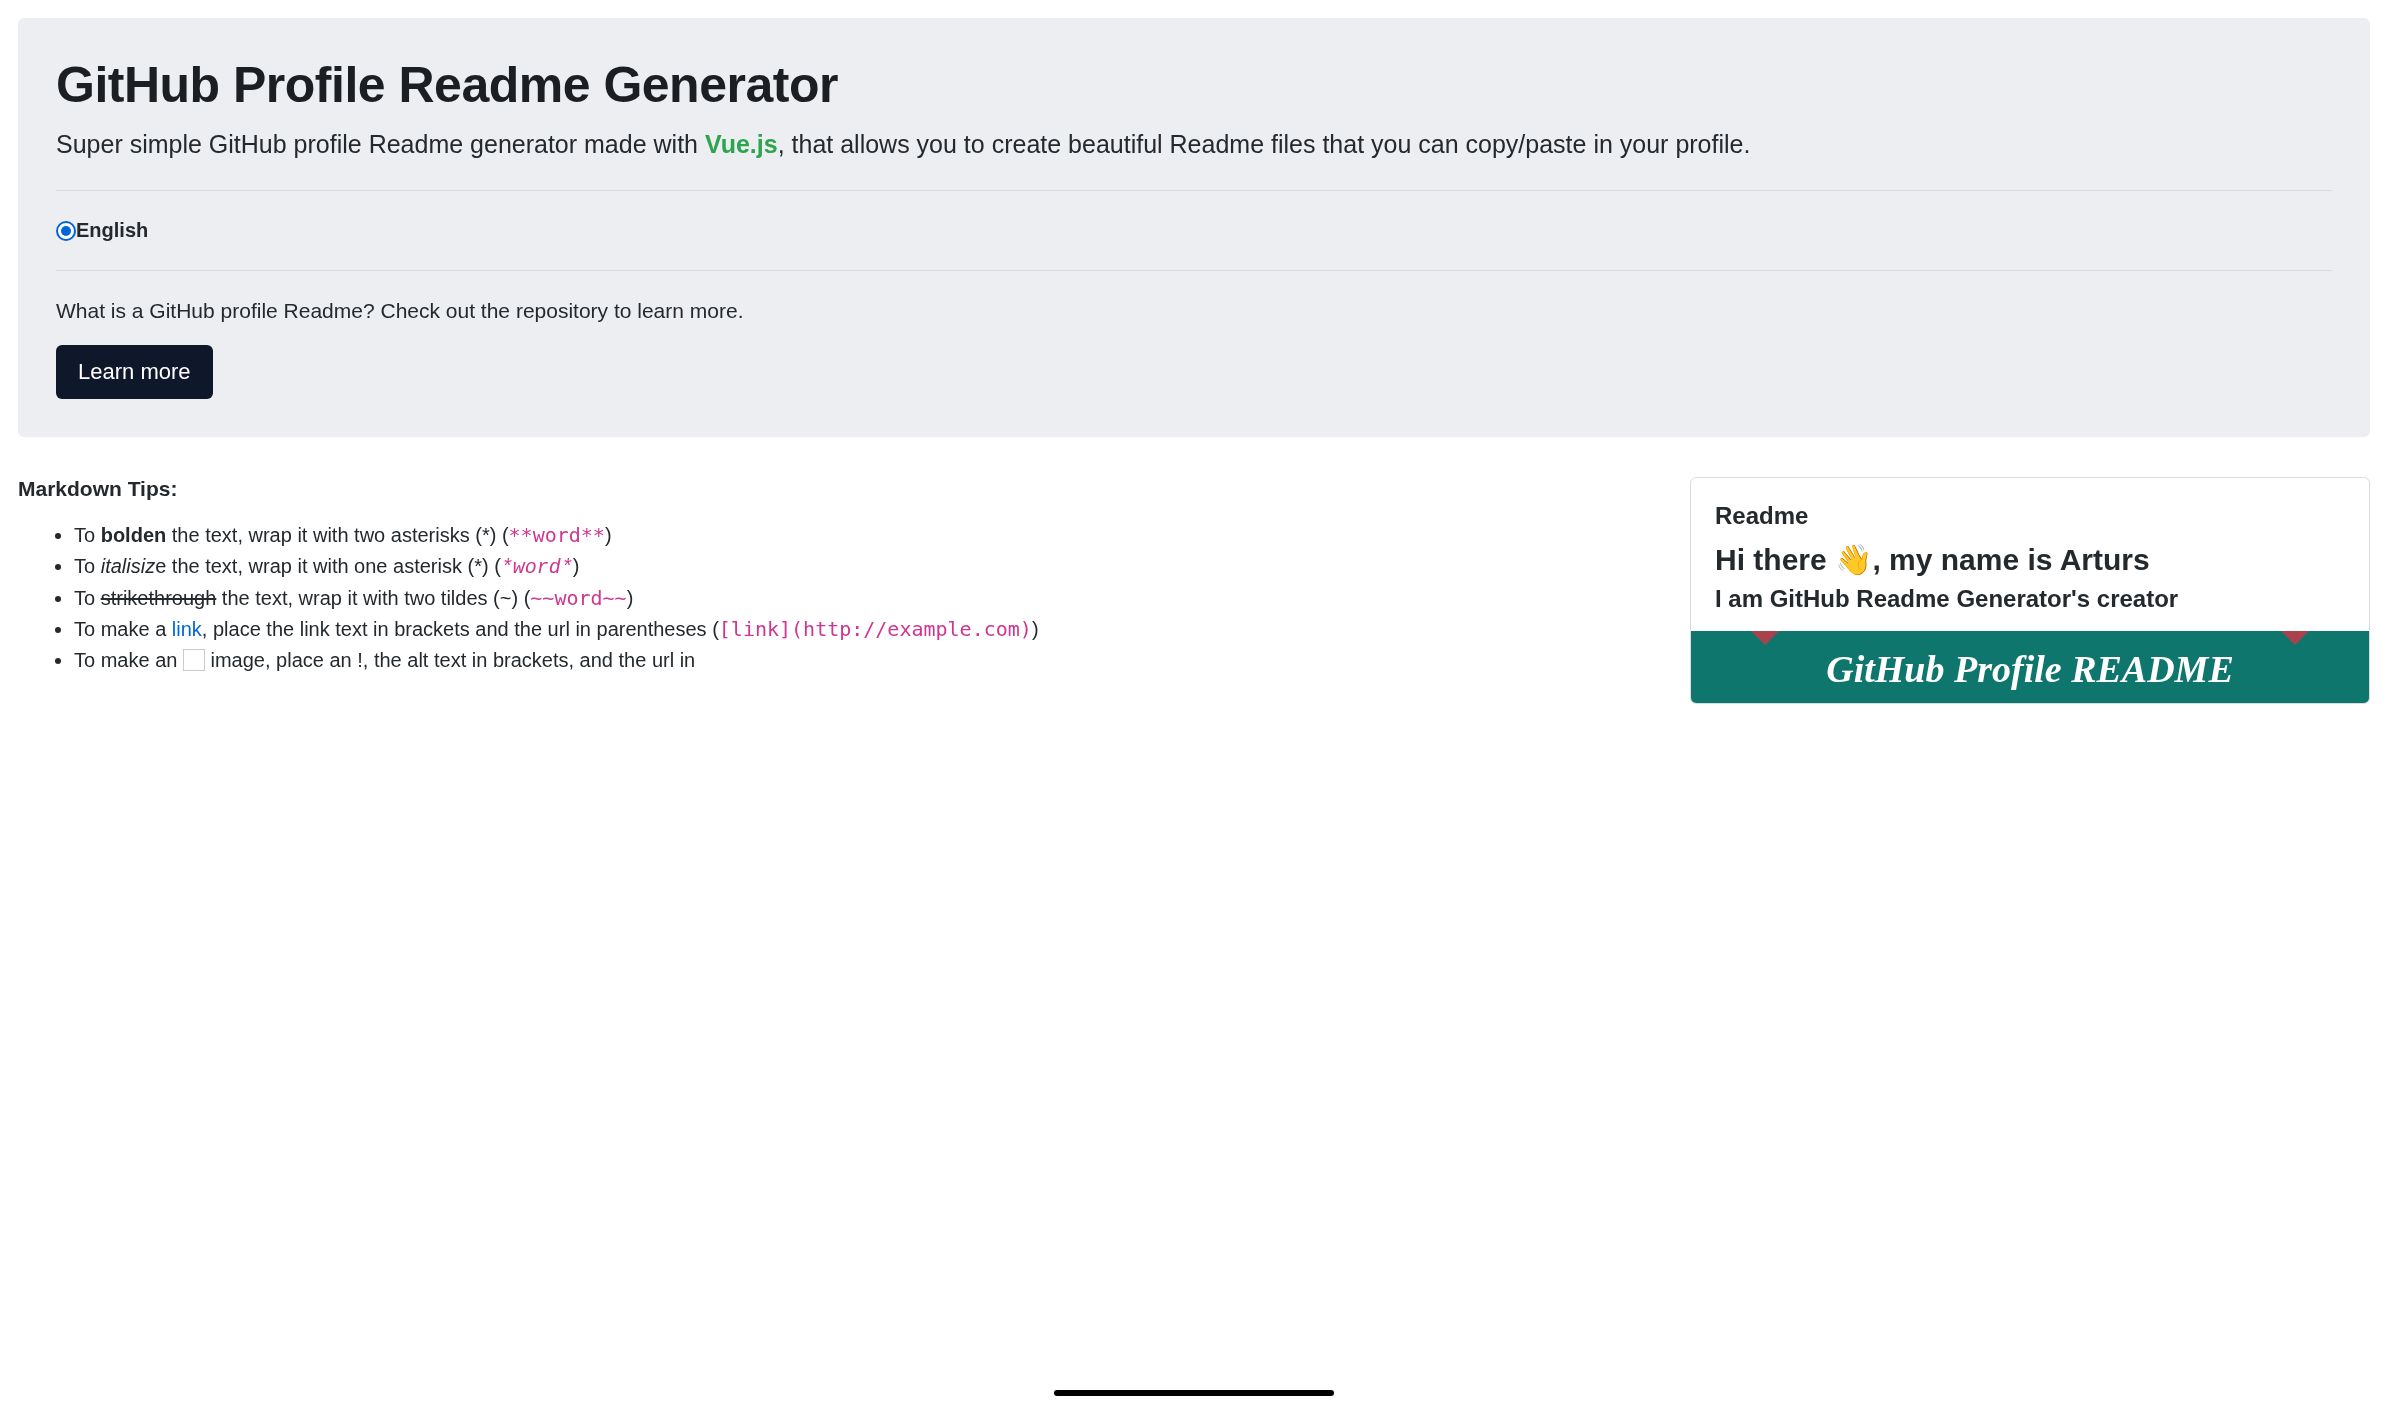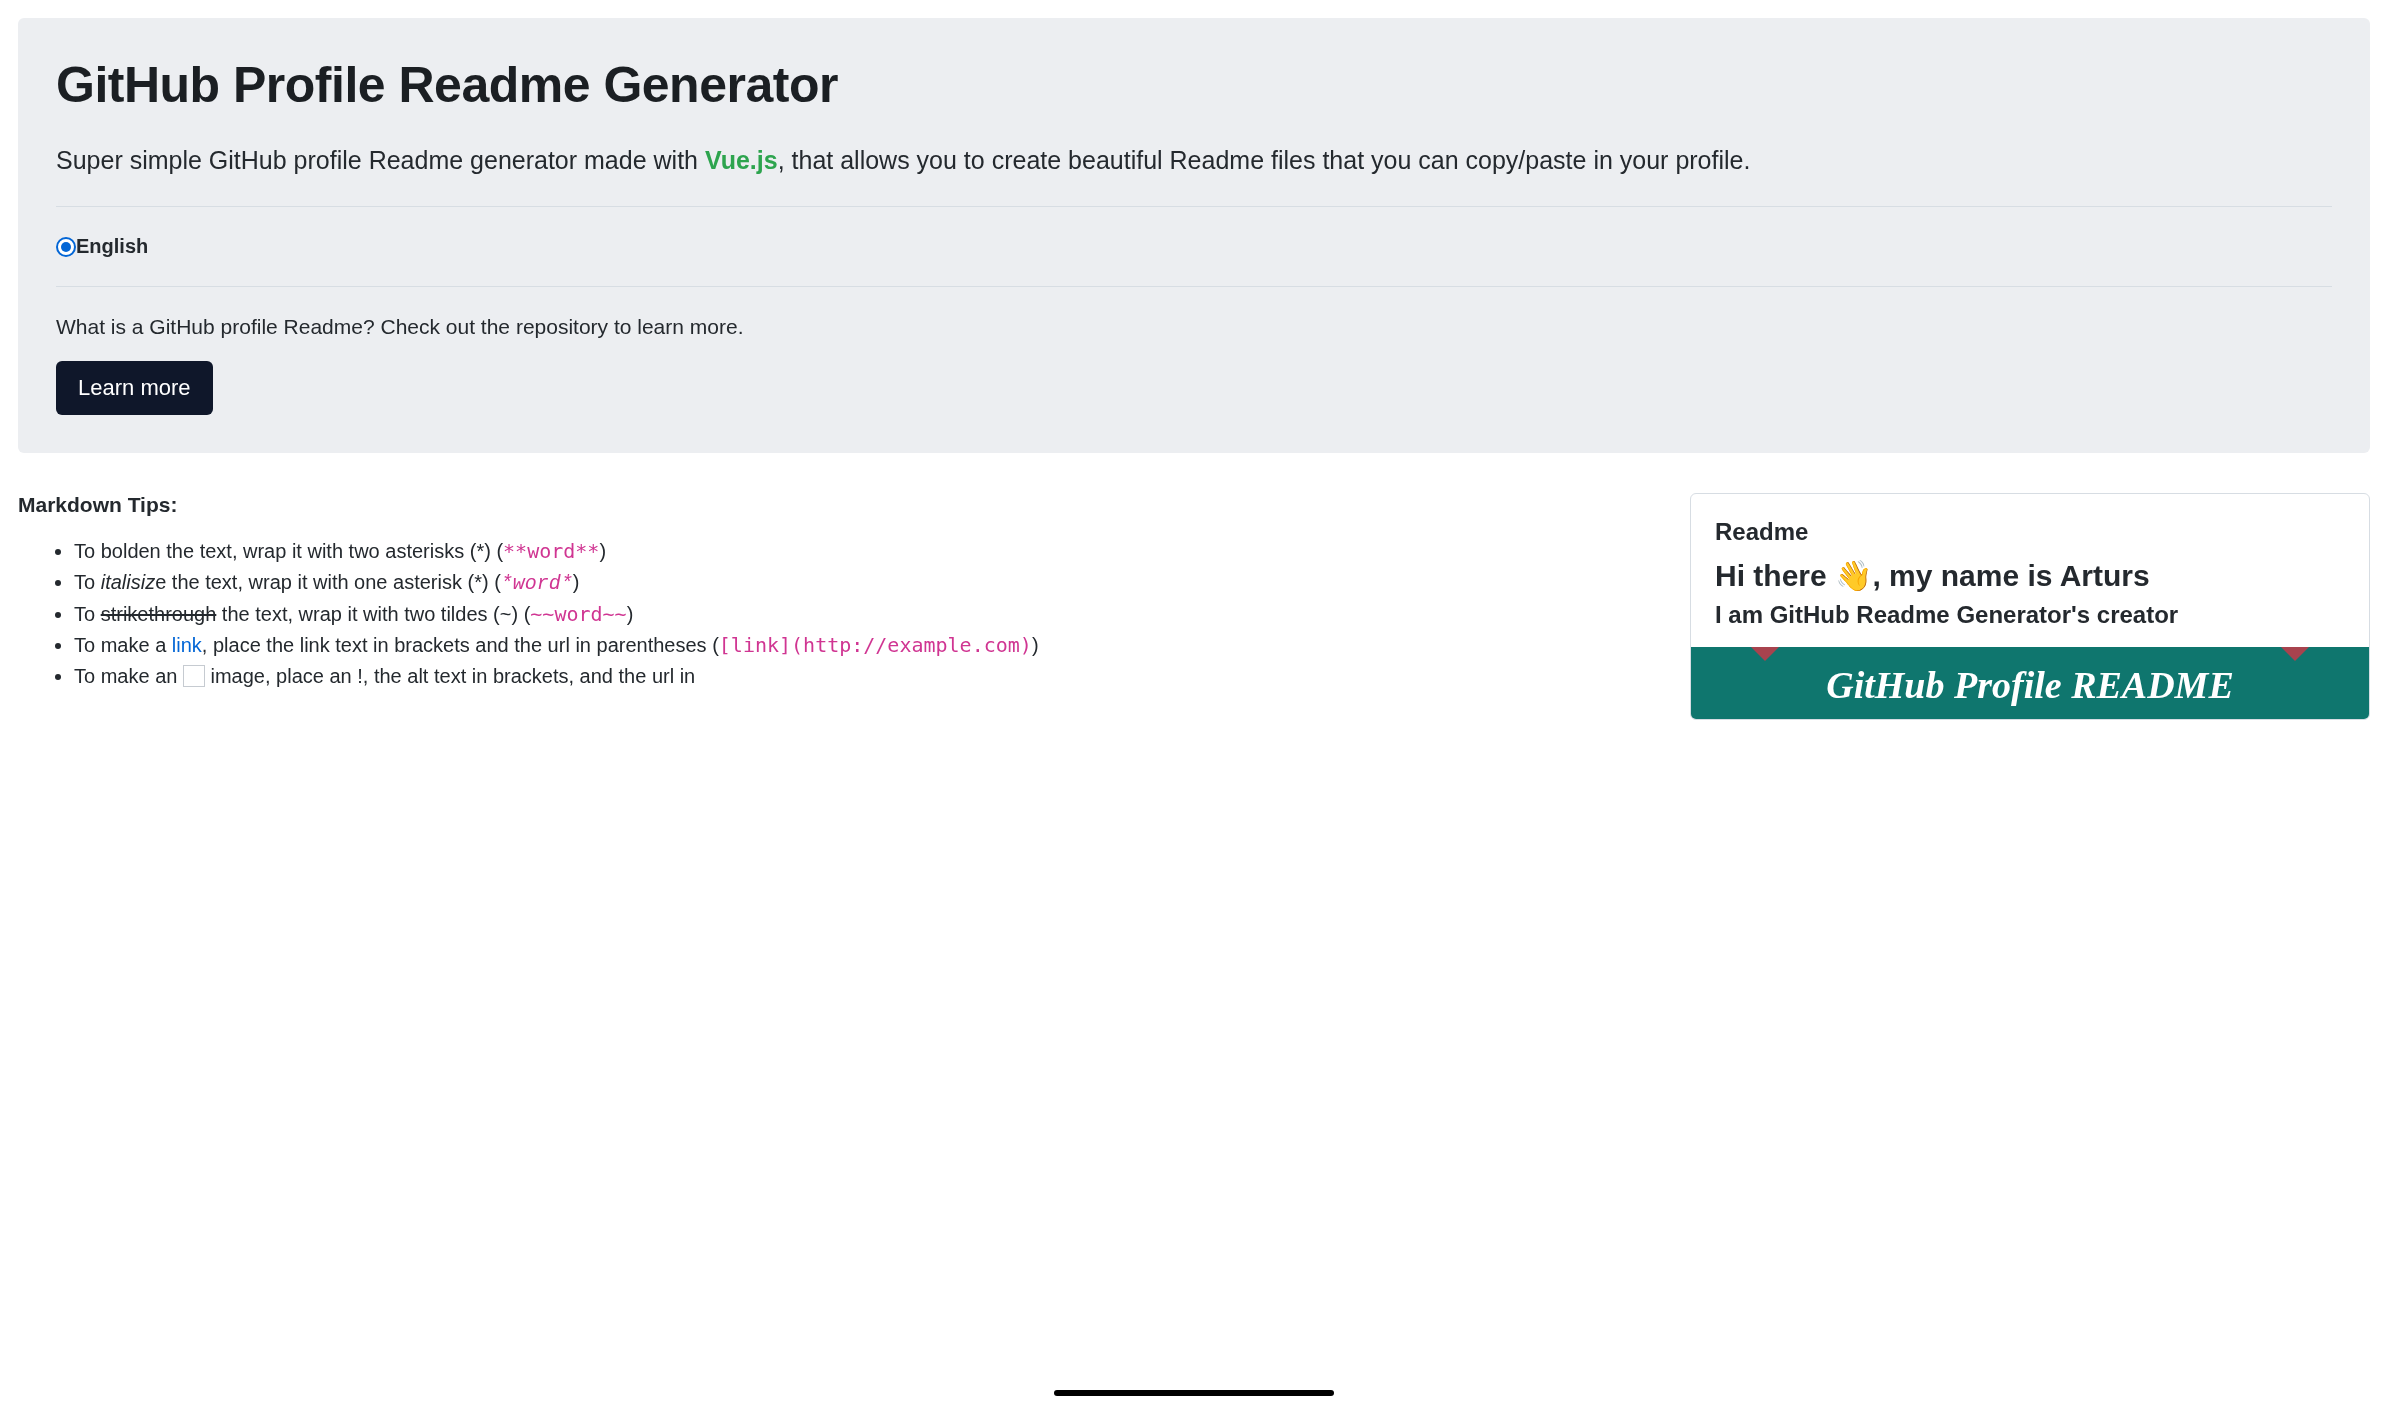--- a/index.html
+++ b/index.html
@@ -12,21 +12,21 @@
   .hero {
     background: #eceef1;
     border-radius: 6px;
     padding: 38px;
   }
   .hero h1 {
     font-size: 50px;
     font-weight: 800;
     letter-spacing: -0.5px;
     color: #1b1f23;
-    margin-bottom: 28px;
+    margin-bottom: 12px;
   }
   .subtitle {
     font-size: 25px;
     line-height: 1.45;
     color: #24292e;
     margin-bottom: 28px;
   }
   .vue-link {
     color: #2da44e;
     font-weight: 800;
@@ -94,21 +94,21 @@
   }
   .tips ul {
     list-style: disc;
     padding-left: 56px;
   }
   .tips li {
     font-size: 20px;
     line-height: 1.45;
     margin-bottom: 2px;
   }
-  .b { font-weight: 400; text-align: right; }
+  .b { font-weight: 700; text-align: right; }
   .i { font-style: italic; }
   .s { text-decoration: line-through; }
   .link { color: #0366d6; }
   .code {
     font-family: ui-monospace, SFMono-Regular, Menlo, Consolas, monospace;
     color: #d03592;
   }
   .code-i { font-style: italic; font-family: Liberation Mono, monospace; }
   .img-box {
     display: inline-block;

